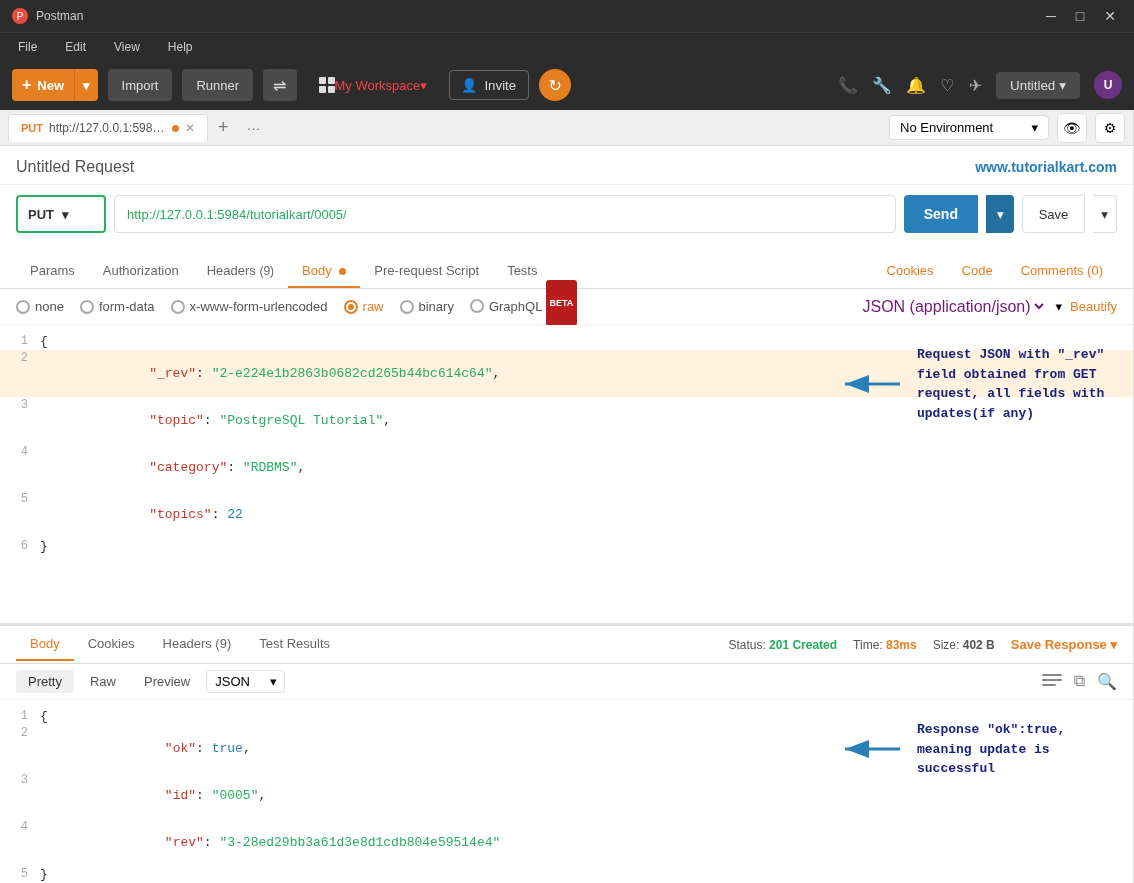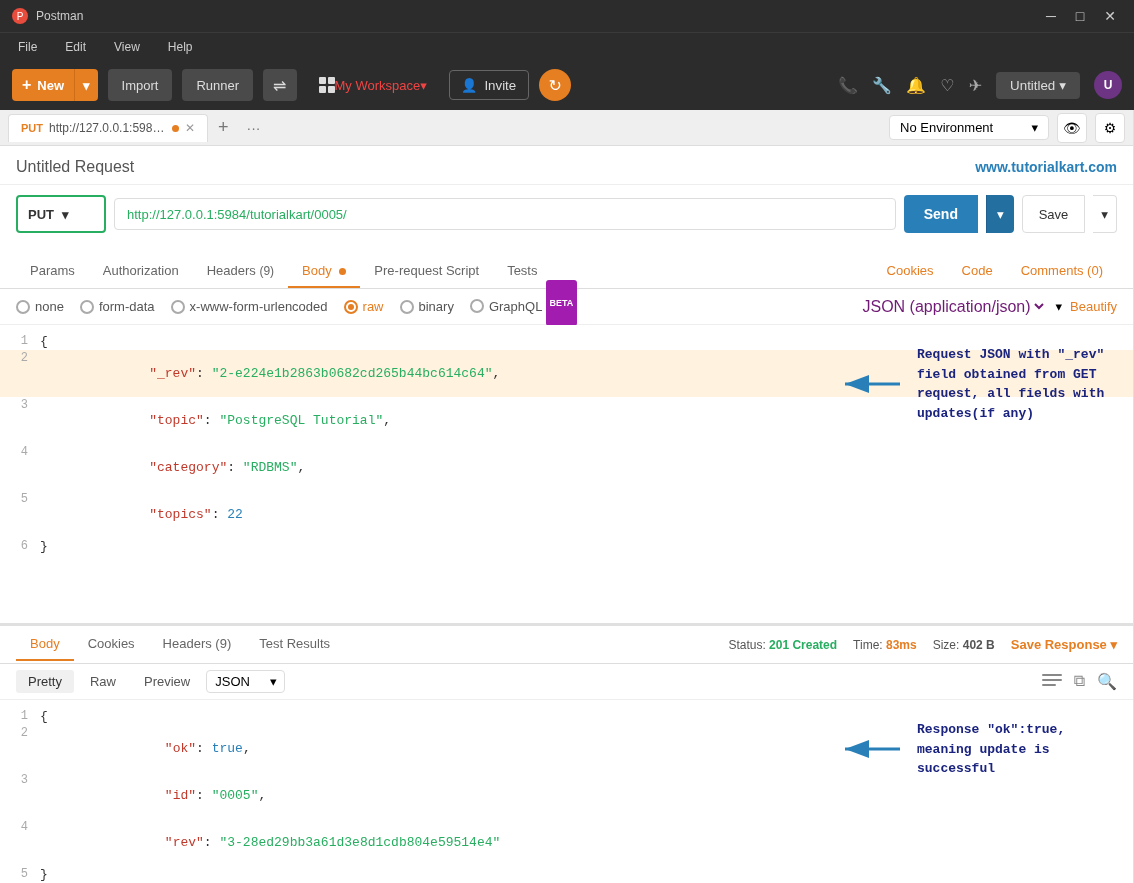--- a/index.html
+++ b/index.html
@@ -200,21 +200,21 @@
       gap: 8px;
       min-width: 90px;
       height: 38px;
     }
     .url-input {
       flex: 1;
       border: 1px solid #ddd;
       border-radius: 4px;
       padding: 6px 12px;
       font-size: 13px;
-      height: 32px;
+      height: 38px;
       color: #27ae60;
       outline: none;
     }
     .btn-send {
       background: #2980b9;
       color: white;
       border: none;
       border-radius: 4px 0 0 4px;
       height: 38px;
       padding: 0 20px;
@@ -305,21 +305,21 @@
     .body-options-right { margin-left: auto; display: flex; align-items: center; gap: 8px; }
     .json-selector {
       border: none;
       background: transparent;
       color: #701a75;
       font-size: 16px;
       cursor: pointer;
     }
     .beautify-btn { color: #e67e22; cursor: pointer; font-size: 13px; }
     .beta-badge {
-      background: #a21caf;
+      background: #b91c1c;
       color: white;
       font-size: 9px;
       padding: 18px 4px;
       border-radius: 3px;
       font-weight: bold;
       vertical-align: super;
     }
 
     
     .code-editor {

